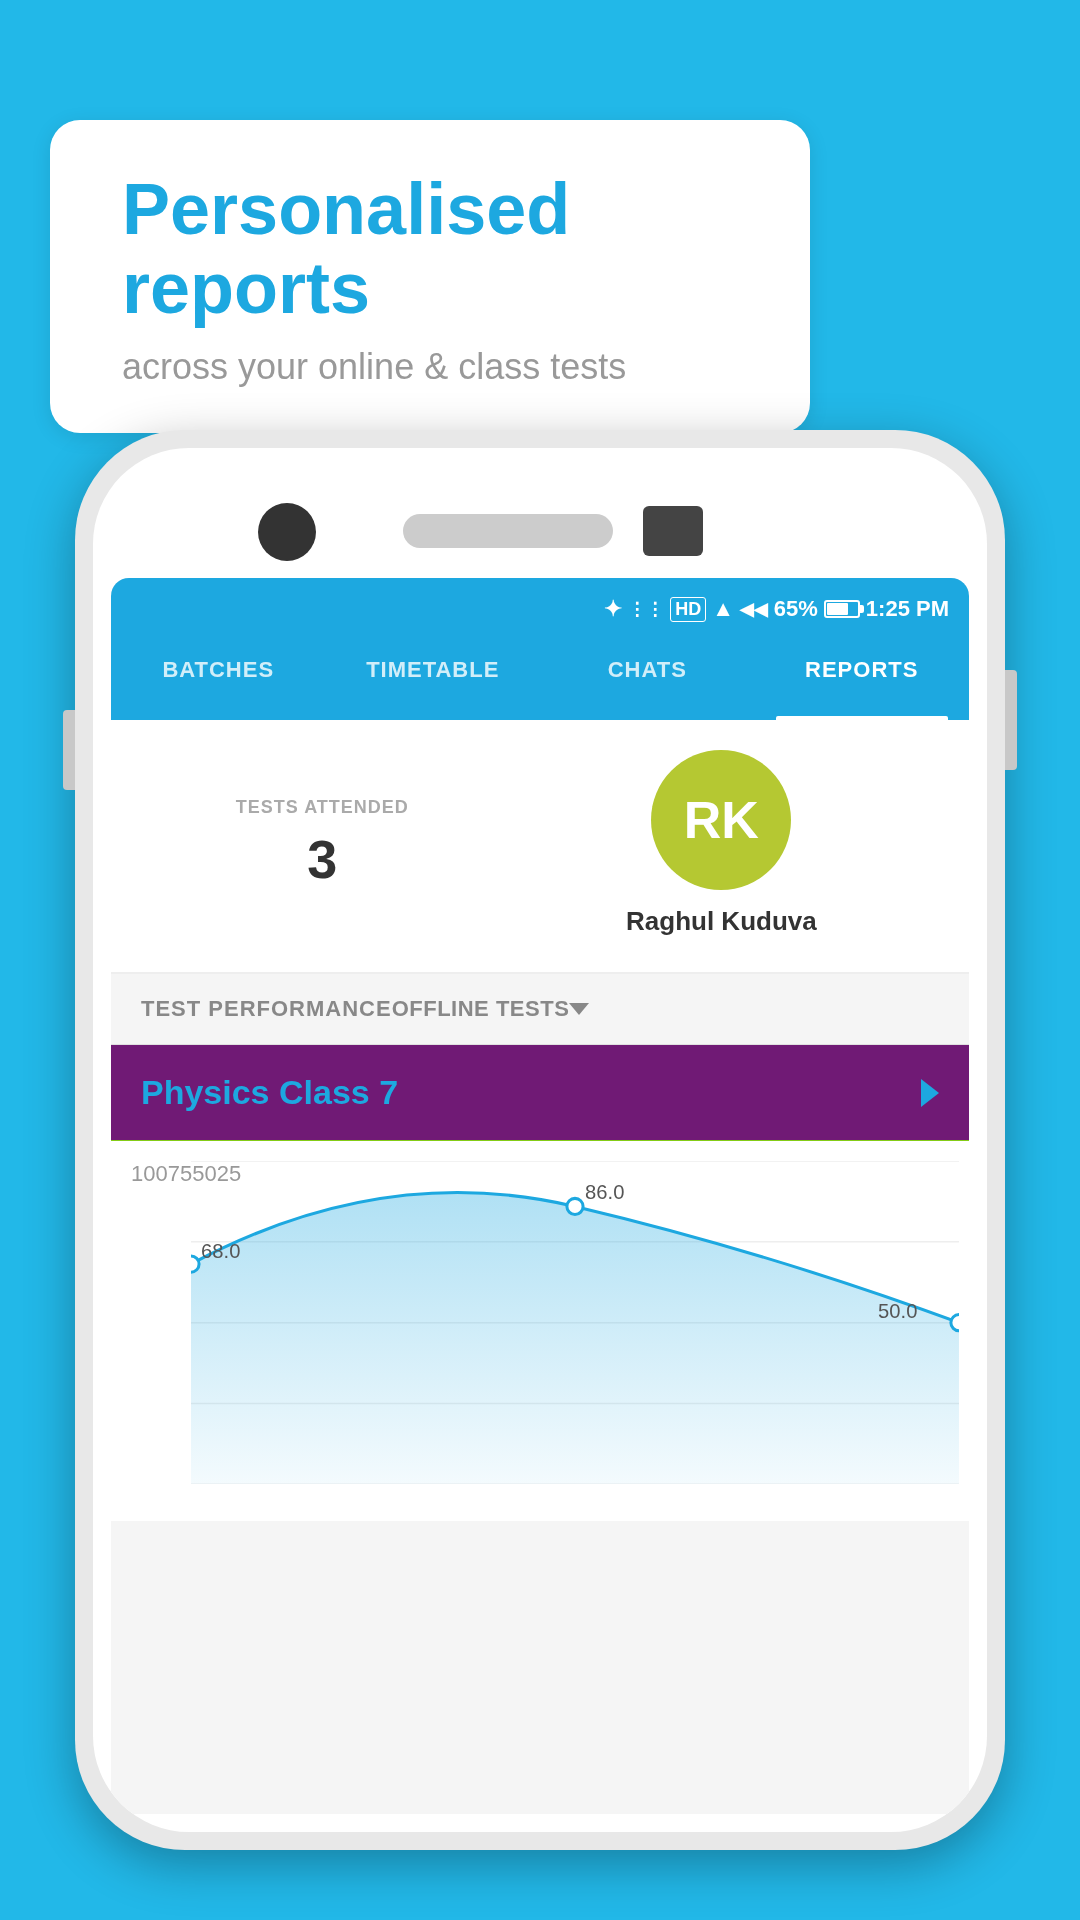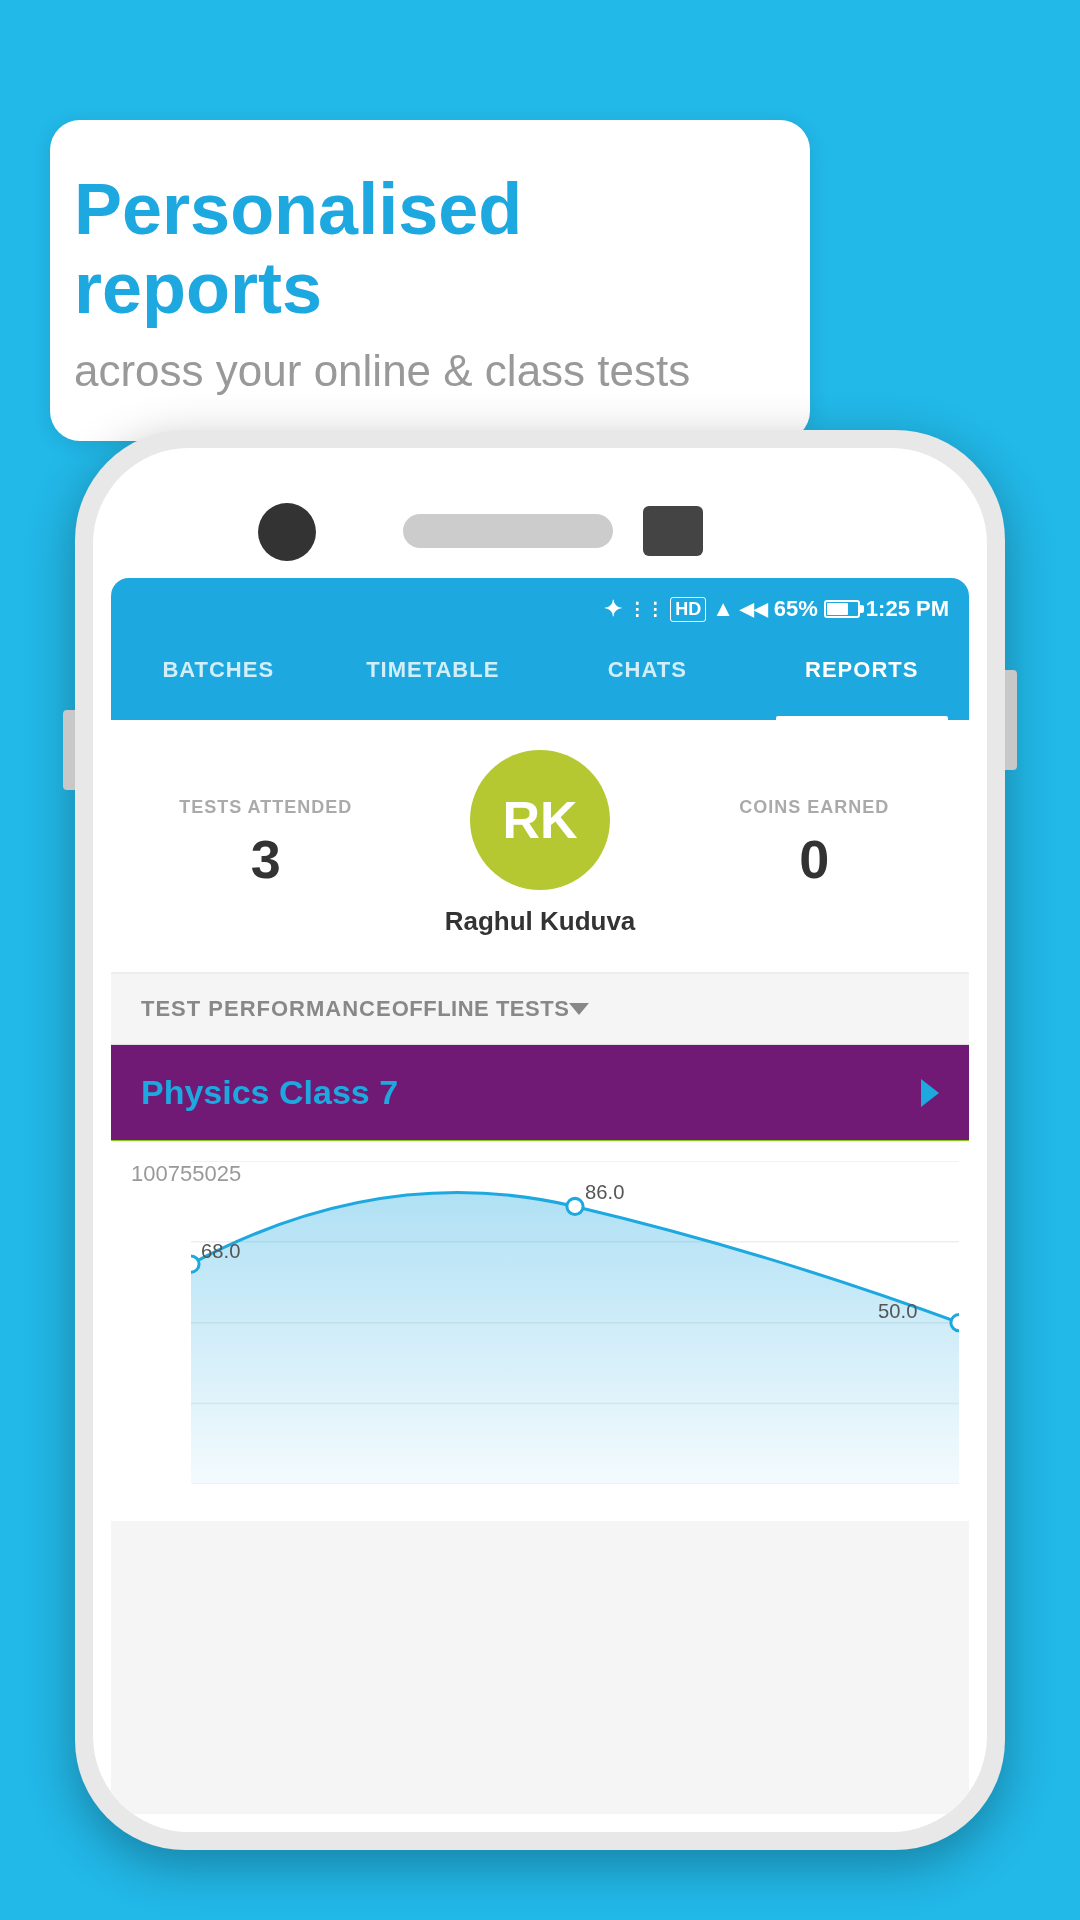--- a/index.html
+++ b/index.html
@@ -14,21 +14,21 @@
     }
 
     
     .speech-bubble {
       position: absolute;
       top: 120px;
       left: 50px;
       width: 760px;
       background: white;
       border-radius: 30px;
-      padding: 50px 60px 45px 24px;
+      padding: 50px 60px 45px 72px;
       box-shadow: 0 4px 20px rgba(0,0,0,0.1);
     }
 
     .speech-bubble::after {
       content: '';
       position: absolute;
       bottom: -48px;
       left: 50%;
       transform: translateX(-50%);
       width: 0;
@@ -40,21 +40,21 @@
 
     .bubble-title {
       font-size: 72px;
       color: #1da8e0;
       font-weight: 700;
       line-height: 1.1;
       margin-bottom: 18px;
     }
 
     .bubble-subtitle {
-      font-size: 44px;
+      font-size: 36px;
       color: #999;
       font-weight: 400;
     }
 
     
     .phone-wrap {
       position: absolute;
       top: 430px;
       left: 75px;
       width: 930px;
@@ -450,24 +450,20 @@
           <div class="stat-block">
             <div class="stat-label">TESTS ATTENDED</div>
             <div class="stat-value">3</div>
           </div>
           <div class="avatar-block">
             <div class="avatar-circle">
               <span class="avatar-initials">RK</span>
             </div>
             <div class="user-name">Raghul Kuduva</div>
           </div>
-          <div class="stat-block">
-            <div class="stat-label">COINS EARNED</div>
-            <div class="stat-value">0</div>
-          </div>
         </div>
 
         <div class="divider"></div>
 
         <div class="performance-bar">
           <span class="perf-label">TEST PERFORMANCE</span>
           <div class="offline-btn">
             <span>OFFLINE TESTS</span>
             <div class="chevron-down"></div>
           </div>

